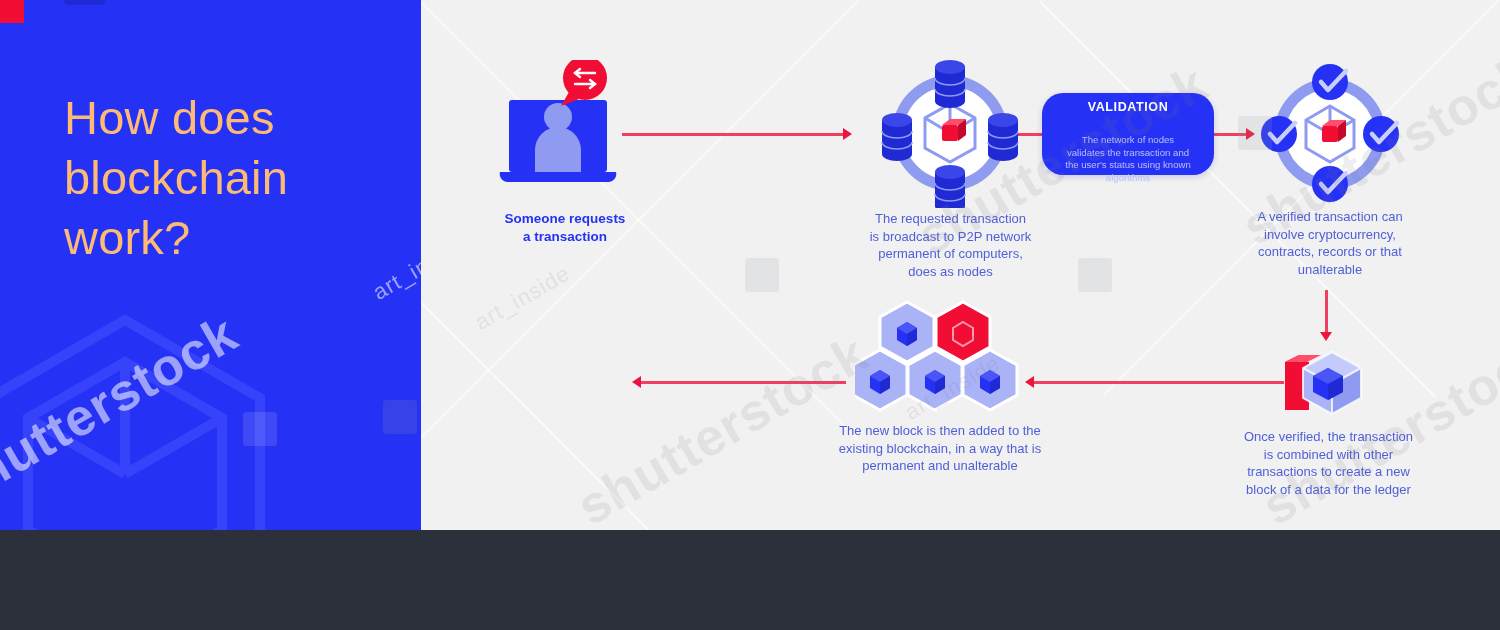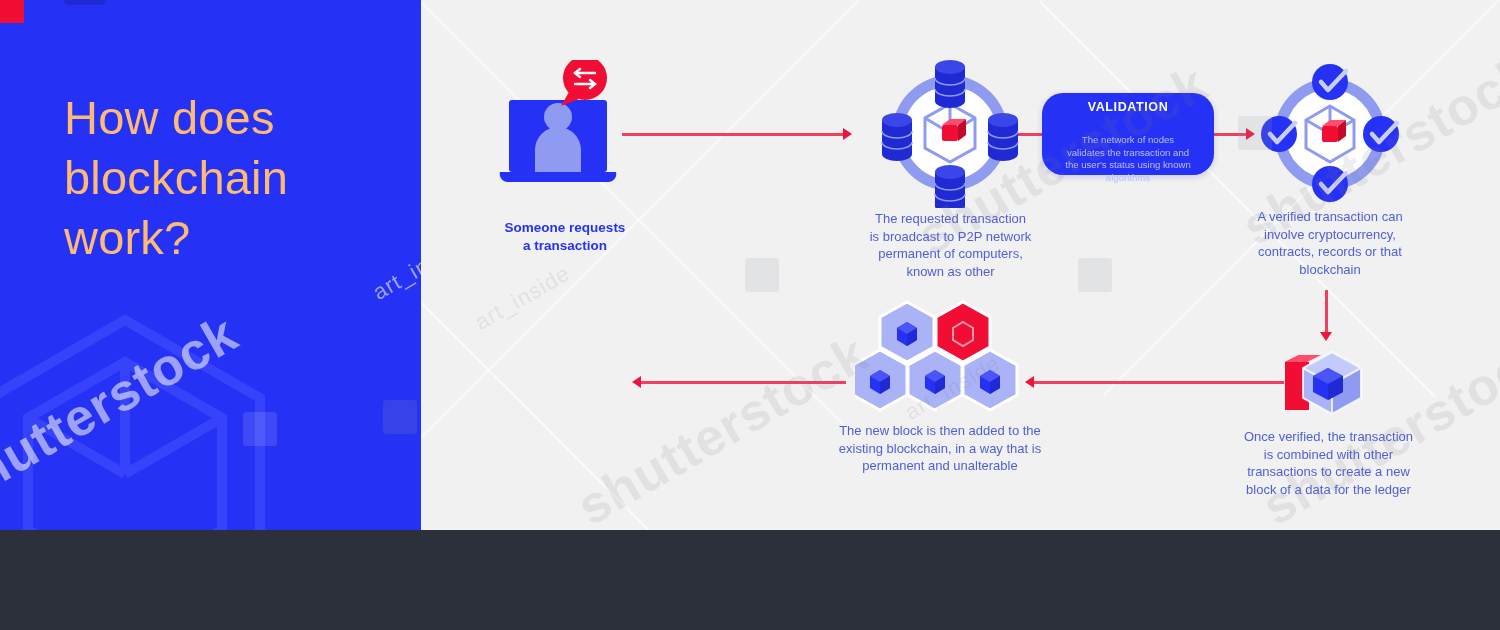--- a/index.html
+++ b/index.html
@@ -148,21 +148,21 @@
         <circle cx="90" cy="18" r="22" fill="#f20d35"></circle>
         <path d="M74 32 l-8 14 l18 -7 z" fill="#f20d35"></path>
 
         <g stroke="#ffffff" stroke-width="2.4" fill="none" stroke-linecap="round">
           <path d="M100 13 H80"></path>
             <path d="M85 9 l-5 4 l5 4"></path>
           <path d="M80 24 H100"></path>
             <path d="M95 20 l5 4 l-5 4"></path>
         </g>
       </svg>
-      <div class="caption strong" style="left:-15px; top:150px; width:170px;margin-top:9px;">
+      <div class="caption strong" style="left:-15px; top:150px; width:170px;">
         <div>Someone requests</div>
         <div>a transaction</div>
       </div>
     </div>
 
     <div class="step" style="left:855px; top:58px; width:150px; height:150px;margin-left:20px;">
       <svg width="150" height="150" viewBox="0 0 150 150">
         <circle cx="75" cy="75" r="52" fill="#ffffff" stroke="#8e9bf0" stroke-width="11"></circle>
 
         <g stroke="#8e9bf0" stroke-width="3" fill="none">
@@ -197,21 +197,21 @@
             <ellipse cx="15" cy="7" rx="15" ry="7" fill="#3b46e8"></ellipse>
             <ellipse cx="15" cy="41" rx="15" ry="7" fill="#1f29d4"></ellipse>
             <path d="M0 18 a15 7 0 0 0 30 0 M0 29 a15 7 0 0 0 30 0" stroke="#8e9bf0" stroke-width="1.6" fill="none"></path>
           </g>
         </g>
       </svg>
       <div class="caption" style="left:-32px; top:152px; width:215px;">
         <div>The requested transaction</div>
         <div>is broadcast to P2P network</div>
         <div>permanent of computers,</div>
-        <div>known as other</div>
+        <div>does as nodes</div>
       </div>
     </div>
 
     <div class="valbox">
       <div class="vt">VALIDATION</div>
       <div class="vb">
         <div>The network of nodes</div>
         <div>validates the transaction and</div>
         <div>the user's status using known</div>
         <div>algorithms</div>
@@ -245,21 +245,21 @@
           <g transform="translate(108,60)">
             <circle cx="18" cy="18" r="18" fill="#2531f5"></circle>
             <path d="M9 18 l7 8 l18 -19" stroke="#c8cffb" stroke-width="4.5" fill="none" stroke-linecap="round" stroke-linejoin="round"></path>
           </g>
         </g>
       </svg>
       <div class="caption" style="left:-28px; top:152px; width:206px;">
         <div>A verified transaction can</div>
         <div>involve cryptocurrency,</div>
         <div>contracts, records or that</div>
-        <div>blockchain</div>
+        <div>unalterable</div>
       </div>
     </div>
 
     <div class="step" style="left:855px; top:300px; width:170px; height:118px;">
       <svg width="170" height="118" viewBox="0 0 170 118">
         <defs>
           <g id="hexcube">
             <path d="M30 2 L57 17 L57 47 L30 62 L3 47 L3 17 Z" fill="#a9b3f5" stroke="#ffffff" stroke-width="3"></path>
             <path d="M30 22 L40 28 L40 40 L30 46 L20 40 L20 28 Z" fill="#2531f5"></path>
             <path d="M30 22 L40 28 L30 34 L20 28 Z" fill="#4a55f7"></path>

